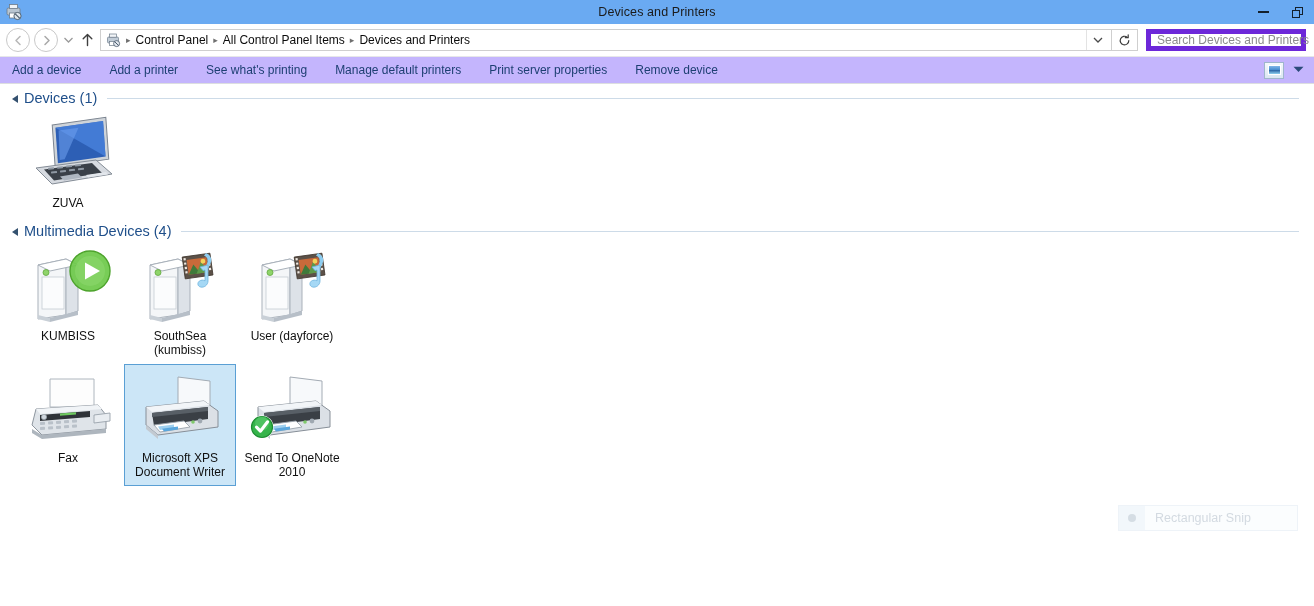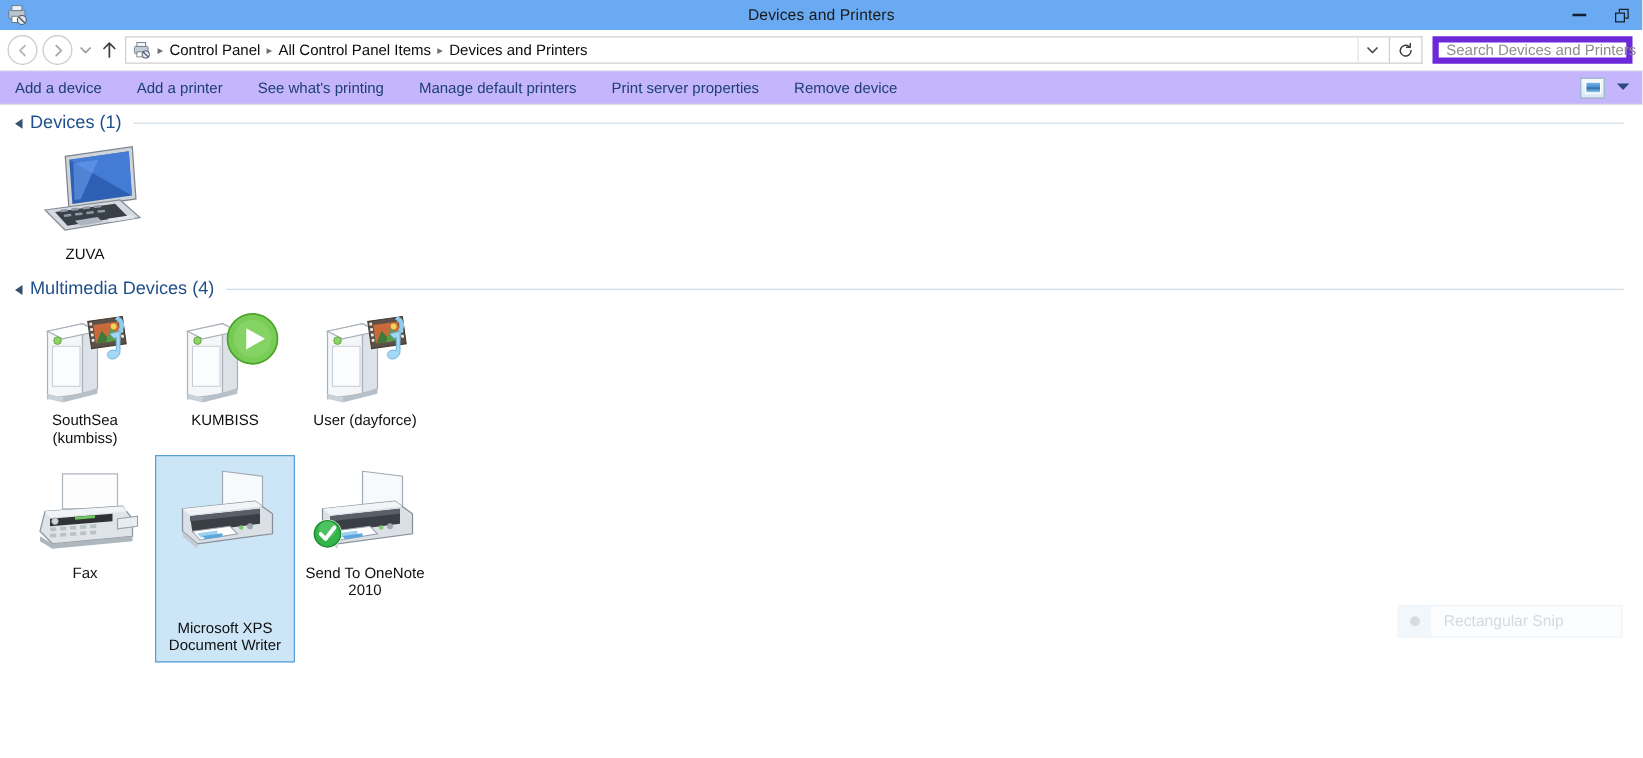--- a/index.html
+++ b/index.html
@@ -295,21 +295,20 @@
     flex-direction: column;
     align-items: center;
     padding-top: 6px;
     padding-bottom: 6px;
     box-sizing: border-box;
     border: 1px solid transparent;
   }
   .item.selected {
     background: #cce6f7;
     border: 1px solid #5a9fd4;
-    gap: 44px;
   }
   .item-icon {
     width: 96px;
     height: 76px;
     display: flex;
     align-items: center;
     justify-content: center;
     position: relative;
   }
   .item-label {
@@ -319,21 +318,21 @@
     text-align: center;
     line-height: 14px;
     max-width: 104px;
     word-wrap: break-word;
   }
 
   
   .snip-overlay {
     position: absolute;
     left: 1118px;
-    top: 400px;
+    top: 421px;
     width: 180px;
     height: 26px;
     border: 1px solid #eef3f8;
     background: #fbfdfe;
     display: flex;
     align-items: center;
     box-sizing: border-box;
   }
   .snip-icon-box {
     width: 26px;
@@ -510,20 +509,40 @@
       <span class="item-icon">
         <svg viewBox="0 0 96 76" width="96" height="76">
           <path d="M18 16 L46 10 L46 66 L18 70 Z" fill="#f4f6f8" stroke="#a9b1ba" stroke-width="1"></path>
           <path d="M46 10 L58 16 L58 62 L46 66 Z" fill="#dde2e8" stroke="#a9b1ba" stroke-width="1"></path>
           <path d="M18 16 L46 10 L58 16 L30 22 Z" fill="#ffffff" stroke="#a9b1ba" stroke-width="1"></path>
           <rect x="22" y="28" width="22" height="32" fill="#fbfcfd" stroke="#c6ccd3" stroke-width="0.8"></rect>
           <circle cx="26" cy="23.5" r="3" fill="#8fd46a" stroke="#5fa63c" stroke-width="0.8"></circle>
           <path d="M18 66 L30 69 L30 73 L18 70 Z" fill="#c9d0d7"></path>
           <path d="M30 69 L58 62 L58 66 L30 73 Z" fill="#b7bfc8"></path>
 
+          <circle cx="70" cy="22" r="20" fill="#6dc949" opacity="0.92"></circle>
+          <circle cx="70" cy="22" r="20" fill="none" stroke="#4da32c" stroke-width="1.4"></circle>
+          <circle cx="70" cy="22" r="15" fill="#8ed96f" opacity="0.55"></circle>
+          <path d="M65 13.5 L80 22 L65 30.5 Z" fill="#ffffff"></path>
+        </svg>
+      </span>
+      <span class="item-label">KUMBISS</span>
+    </div>
+
+    <div class="item">
+      <span class="item-icon">
+        <svg viewBox="0 0 96 76" width="96" height="76">
+          <path d="M18 16 L46 10 L46 66 L18 70 Z" fill="#f4f6f8" stroke="#a9b1ba" stroke-width="1"></path>
+          <path d="M46 10 L58 16 L58 62 L46 66 Z" fill="#dde2e8" stroke="#a9b1ba" stroke-width="1"></path>
+          <path d="M18 16 L46 10 L58 16 L30 22 Z" fill="#ffffff" stroke="#a9b1ba" stroke-width="1"></path>
+          <rect x="22" y="28" width="22" height="32" fill="#fbfcfd" stroke="#c6ccd3" stroke-width="0.8"></rect>
+          <circle cx="26" cy="23.5" r="3" fill="#8fd46a" stroke="#5fa63c" stroke-width="0.8"></circle>
+          <path d="M18 66 L30 69 L30 73 L18 70 Z" fill="#c9d0d7"></path>
+          <path d="M30 69 L58 62 L58 66 L30 73 Z" fill="#b7bfc8"></path>
+
           <g transform="rotate(-8 66 20)">
             <rect x="52" y="6" width="28" height="22" fill="#5c5148" stroke="#3e352d" stroke-width="0.8"></rect>
             <rect x="56" y="9.5" width="20" height="15" fill="#c86a3a"></rect>
             <path d="M56 24.5 L62 15 L68 24.5 Z" fill="#3f7a3a"></path>
             <path d="M64 24.5 L70 13 L76 24.5 Z" fill="#5b9a4a"></path>
             <circle cx="72" cy="13" r="2.4" fill="#f2d35a"></circle>
             <g fill="#efe9e2">
               <rect x="53" y="7.4" width="2.2" height="2.2"></rect>
               <rect x="53" y="11.8" width="2.2" height="2.2"></rect>
               <rect x="53" y="16.2" width="2.2" height="2.2"></rect>
@@ -533,40 +552,20 @@
               <rect x="76.8" y="16.2" width="2.2" height="2.2"></rect>
               <rect x="76.8" y="20.6" width="2.2" height="2.2"></rect>
             </g>
           </g>
 
           <path d="M74 4 C78 6 80 9 79 13 C78.4 15.6 77 17.6 76 20 L72.5 20 C73.6 17 75.2 14.6 75.6 12.4 C76 10 75 8 72 6.4 Z" fill="#8ecdf0"></path>
           <path d="M68 18 L76 16 L76 32 C76 36 72 39 68.5 38 C65.6 37.2 65 34 67.2 32.2 C69 30.8 71.6 30.8 73 31.8 L73 21 L71 21.6 Z" fill="#a5d8f5" stroke="#6eb4dd" stroke-width="0.8"></path>
         </svg>
       </span>
       <span class="item-label">SouthSea (kumbiss)</span>
-    </div>
-
-    <div class="item">
-      <span class="item-icon">
-        <svg viewBox="0 0 96 76" width="96" height="76">
-          <path d="M18 16 L46 10 L46 66 L18 70 Z" fill="#f4f6f8" stroke="#a9b1ba" stroke-width="1"></path>
-          <path d="M46 10 L58 16 L58 62 L46 66 Z" fill="#dde2e8" stroke="#a9b1ba" stroke-width="1"></path>
-          <path d="M18 16 L46 10 L58 16 L30 22 Z" fill="#ffffff" stroke="#a9b1ba" stroke-width="1"></path>
-          <rect x="22" y="28" width="22" height="32" fill="#fbfcfd" stroke="#c6ccd3" stroke-width="0.8"></rect>
-          <circle cx="26" cy="23.5" r="3" fill="#8fd46a" stroke="#5fa63c" stroke-width="0.8"></circle>
-          <path d="M18 66 L30 69 L30 73 L18 70 Z" fill="#c9d0d7"></path>
-          <path d="M30 69 L58 62 L58 66 L30 73 Z" fill="#b7bfc8"></path>
-
-          <circle cx="70" cy="22" r="20" fill="#6dc949" opacity="0.92"></circle>
-          <circle cx="70" cy="22" r="20" fill="none" stroke="#4da32c" stroke-width="1.4"></circle>
-          <circle cx="70" cy="22" r="15" fill="#8ed96f" opacity="0.55"></circle>
-          <path d="M65 13.5 L80 22 L65 30.5 Z" fill="#ffffff"></path>
-        </svg>
-      </span>
-      <span class="item-label">KUMBISS</span>
     </div>
 
     <div class="item">
       <span class="item-icon">
         <svg viewBox="0 0 96 76" width="96" height="76">
           <path d="M18 16 L46 10 L46 66 L18 70 Z" fill="#f4f6f8" stroke="#a9b1ba" stroke-width="1"></path>
           <path d="M46 10 L58 16 L58 62 L46 66 Z" fill="#dde2e8" stroke="#a9b1ba" stroke-width="1"></path>
           <path d="M18 16 L46 10 L58 16 L30 22 Z" fill="#ffffff" stroke="#a9b1ba" stroke-width="1"></path>
           <rect x="22" y="28" width="22" height="32" fill="#fbfcfd" stroke="#c6ccd3" stroke-width="0.8"></rect>
           <circle cx="26" cy="23.5" r="3" fill="#8fd46a" stroke="#5fa63c" stroke-width="0.8"></circle>

